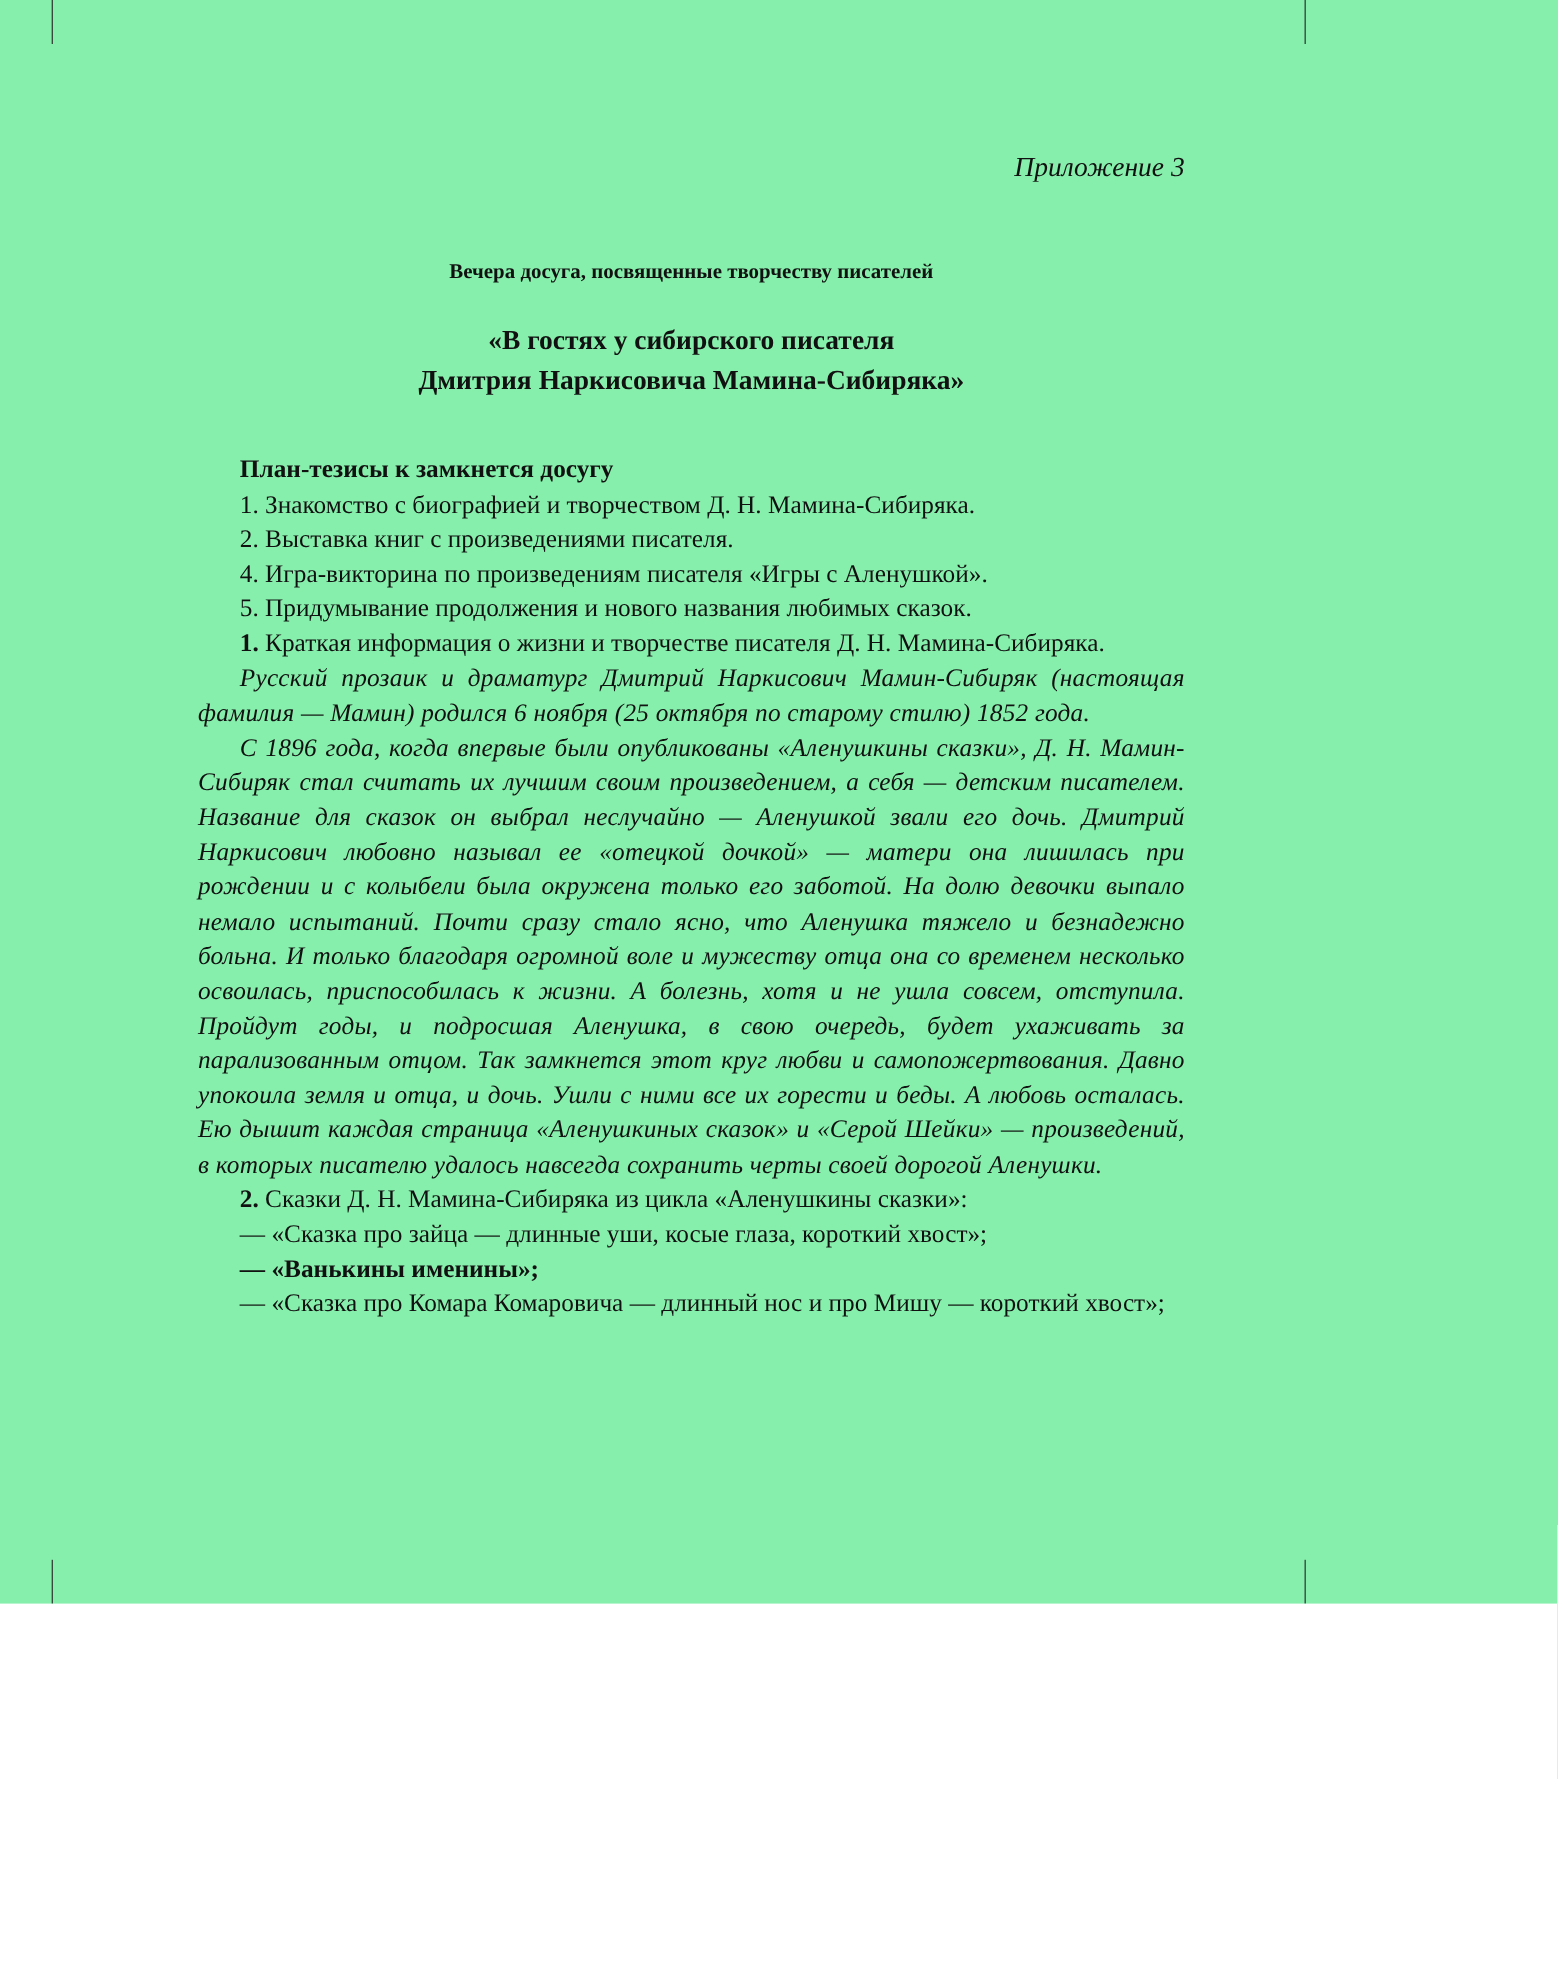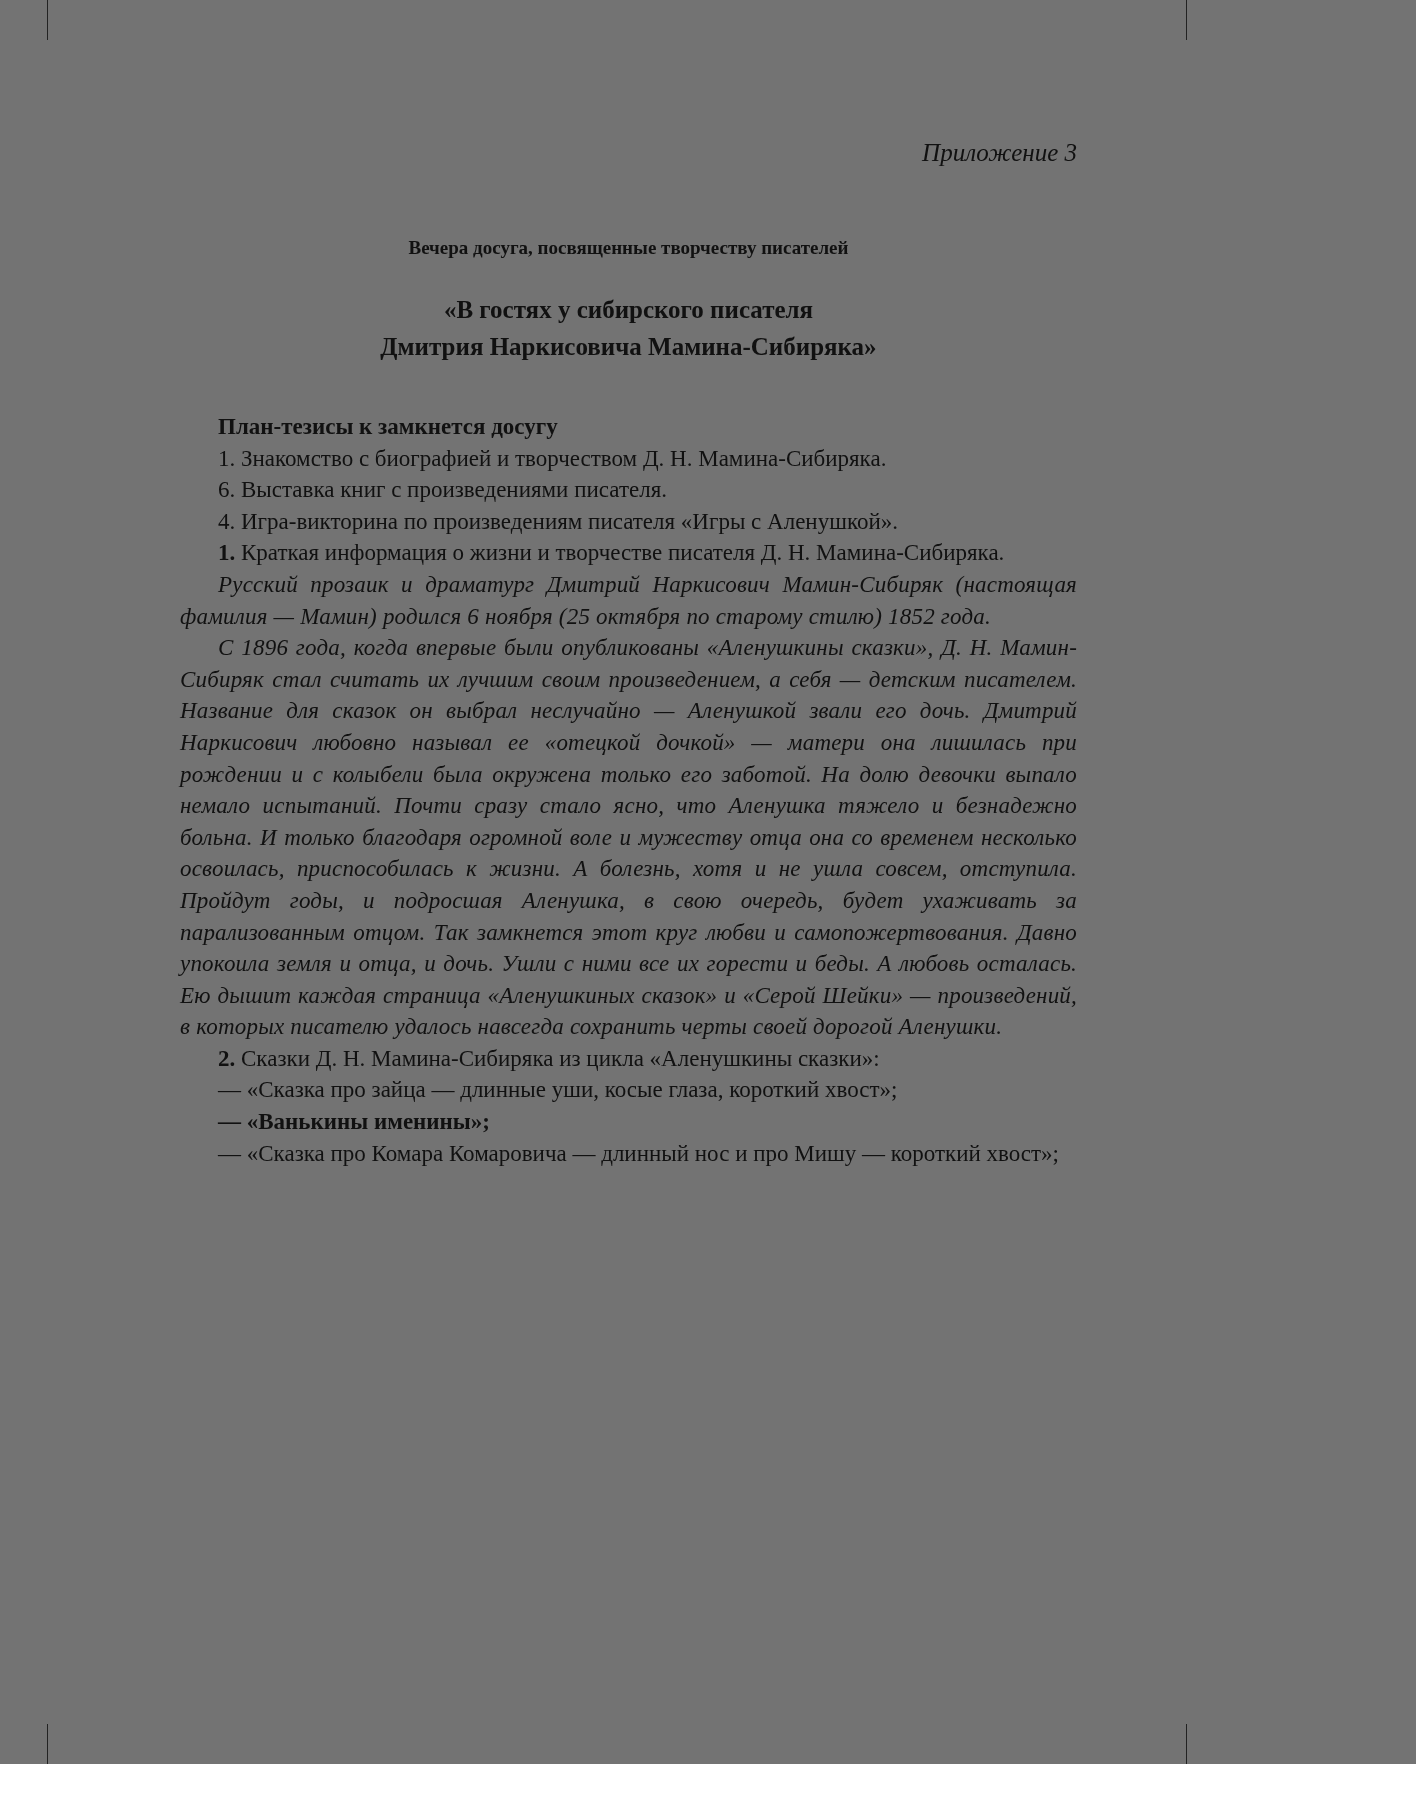--- a/index.html
+++ b/index.html
@@ -3,22 +3,22 @@
 <meta charset="utf-8">
 <style>
   html, body {
     margin: 0;
     padding: 0;
     background: #ffffff;
   }
   .page {
     position: relative;
     width: 1416px;
-    height: 1764px;
-    background: #737373;
+    height: 1458px;
+    background: #86efac;
     font-family: "Liberation Serif", serif;
     color: #111111;
     overflow: hidden;
   }
   
   .trim {
     position: absolute;
     background: #222222;
   }
   .trim.v { width: 1px; height: 40px; }
@@ -98,22 +98,23 @@
     <div class="event-title">
       <p>«В гостях у сибирского писателя</p>
       <p>Дмитрия Наркисовича Мамина-Сибиряка»</p>
     </div>
 
     <div class="body-text">
 
       <p class="bold">План-тезисы к замкнется досугу</p>
 
       <p>1. Знакомство с биографией и творчеством Д. Н. Мамина-Сибиряка.</p>
-      <p>6. Выставка книг с произведениями писателя.</p>
+      <p>2. Выставка книг с произведениями писателя.</p>
       <p>4. Игра-викторина по произведениям писателя «Игры с Аленушкой».</p>
+      <p>5. Придумывание продолжения и нового названия любимых сказок.</p>
 
       <p><span class="bold">1.</span><span> Краткая информация о жизни и творчестве писателя Д. Н. Мамина-Сибиряка.</span></p>
 
       <p class="italic-para">Русский прозаик и драматург Дмитрий Наркисович Мамин-Сибиряк (настоящая фамилия — Мамин) родился 6 ноября (25 октября по старому стилю) 1852 года.</p>
 
       <p class="italic-para">С 1896 года, когда впервые были опубликованы «Аленушкины сказки», Д. Н. Мамин-Сибиряк стал считать их лучшим своим произведением, а себя — детским писателем. Название для сказок он выбрал неслучайно — Аленушкой звали его дочь. Дмитрий Наркисович любовно называл ее «отецкой дочкой» — матери она лишилась при рождении и с колыбели была окружена только его заботой. На долю девочки выпало немало испытаний. Почти сразу стало ясно, что Аленушка тяжело и безнадежно больна. И только благодаря огромной воле и мужеству отца она со временем несколько освоилась, приспособилась к жизни. А болезнь, хотя и не ушла совсем, отступила. Пройдут годы, и подросшая Аленушка, в свою очередь, будет ухаживать за парализованным отцом. Так замкнется этот круг любви и самопожертвования. Давно упокоила земля и отца, и дочь. Ушли с ними все их горести и беды. А любовь осталась. Ею дышит каждая страница «Аленушкиных сказок» и «Серой Шейки» — произведений, в которых писателю удалось навсегда сохранить черты своей дорогой Аленушки.</p>
 
       <p><span class="bold">2.</span><span> Сказки Д. Н. Мамина-Сибиряка из цикла «Аленушкины сказки»:</span></p>
 
       <p>— «Сказка про зайца — длинные уши, косые глаза, короткий хвост»;</p>

